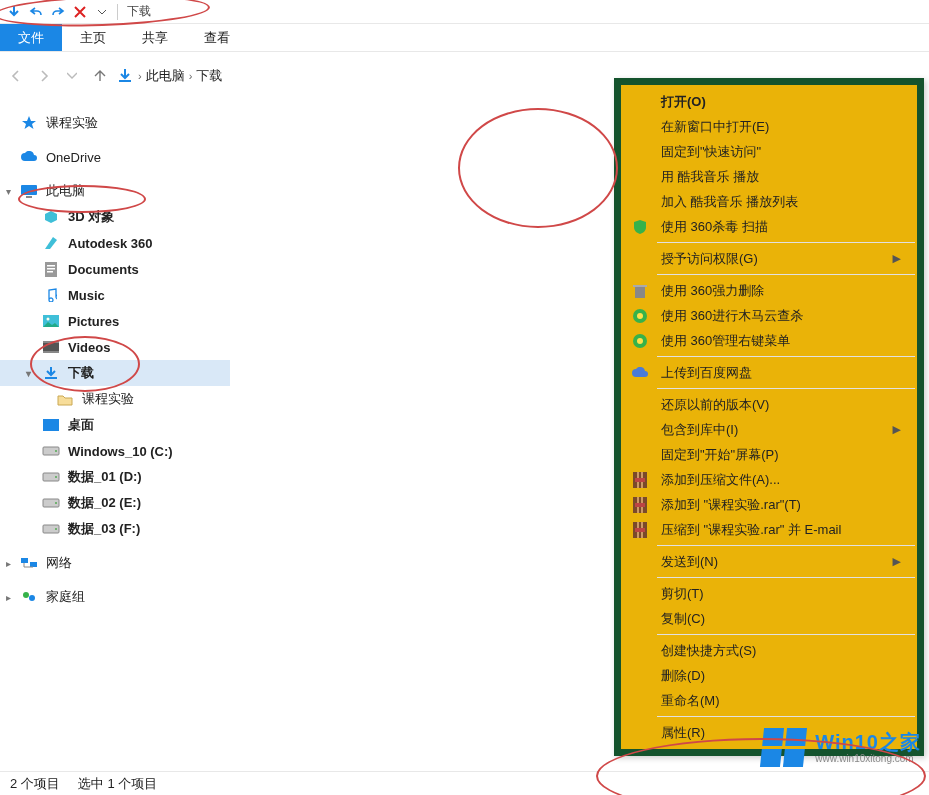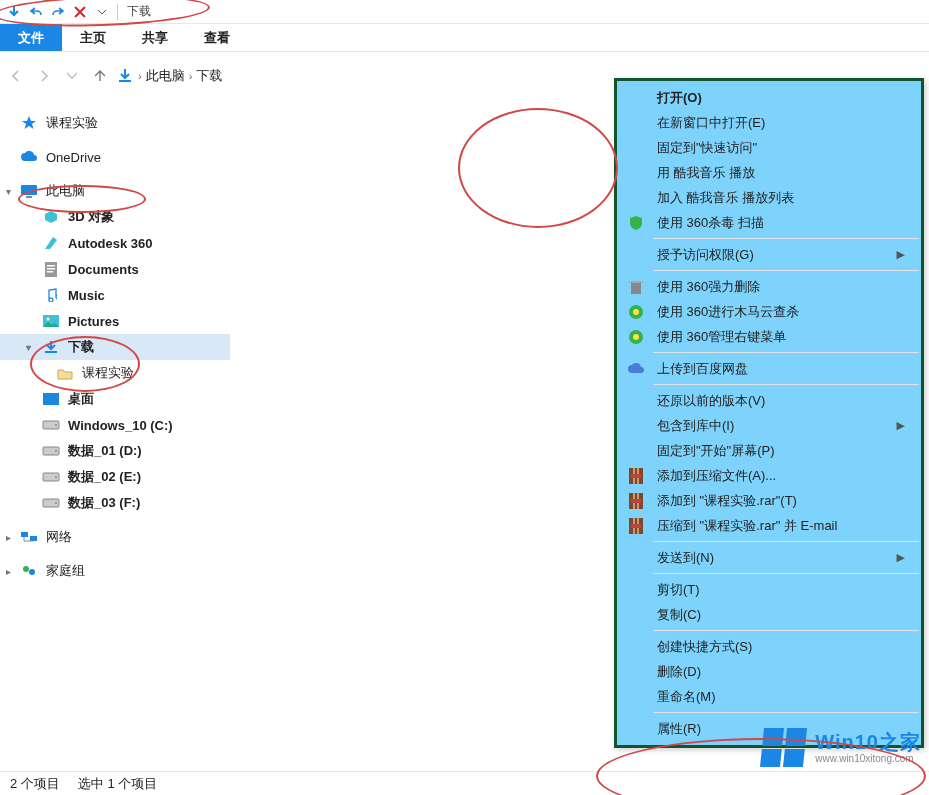--- a/index.html
+++ b/index.html
@@ -2,42 +2,42 @@
 <html><head>
 <meta charset="utf-8">
 <style>
 *{box-sizing:border-box;margin:0;padding:0;font-family:"Microsoft YaHei","Segoe UI",sans-serif;font-size:13px;color:#222;}
 body{width:929px;height:795px;background:#fff;position:relative;overflow:hidden;}
 .titlebar{height:24px;display:flex;align-items:center;padding:0 4px;border-bottom:1px solid #e8e8e8;}
 .titlebar .qat{display:flex;gap:2px;align-items:center;}
 .qat-btn{width:20px;height:20px;display:flex;align-items:center;justify-content:center;}
 .title-text{margin-left:6px;font-size:12px;color:#444;}
 .ribbon-tabs{height:28px;display:flex;align-items:stretch;border-bottom:1px solid #e8e8e8;}
-.ribbon-tab{padding:0 18px;display:flex;align-items:center;font-size:13px;cursor:default;font-weight:bold;}
+.ribbon-tab{padding:0 18px;display:flex;align-items:center;font-size:13px;cursor:default;}
 .ribbon-tab.active{background:#1b87e5;color:#fff;}
 .navbar{height:36px;display:flex;align-items:center;padding:0 2px;margin-top:6px;border-bottom:1px solid #fff;}
 .nav-arrow{width:28px;height:28px;display:flex;align-items:center;justify-content:center;color:#9e9e9e;}
 .breadcrumb{display:flex;align-items:center;gap:4px;margin-left:2px;}
 .breadcrumb .sep{color:#666;font-size:11px;}
 .content{display:flex;height:calc(100% - 24px - 28px - 36px - 24px);}
 .sidebar{width:230px;padding-top:8px;overflow:hidden;}
 .tree-item{height:26px;display:flex;align-items:center;gap:8px;padding-left:20px;position:relative;}
 .tree-item.level2{padding-left:42px;font-weight:bold;}
 .tree-item.level3{padding-left:56px;}
 .tree-item.group{margin-top:8px;}
 .tree-item.selected{background:#d9e8f7;}
 .tree-item .chev{position:absolute;left:6px;width:10px;color:#777;font-size:10px;}
 .tree-item.level2 .chev{left:26px;}
 .tree-icon{width:18px;height:18px;display:flex;align-items:center;justify-content:center;flex-shrink:0;}
 .main{flex:1;padding-top:10px;}
 .folder-item{width:90px;text-align:center;margin-left:490px;margin-top:0;}
 .folder-item.selected{background:#cfe6fb;border:1px solid #7fb9ea;padding:4px 2px 6px;}
 .folder-icon{width:70px;height:60px;margin:0 auto 6px;display:block;}
 .folder-label{font-size:12px;}
-.context-menu{position:absolute;top:78px;left:614px;width:310px;background:#7dd3fc;border:3px solid #14532d;box-shadow:2px 2px 6px rgba(0,0,0,0.2);padding:4px 0;}
+.context-menu{position:absolute;top:78px;left:614px;width:310px;background:#eab308;border:7px solid #14532d;box-shadow:2px 2px 6px rgba(0,0,0,0.2);padding:4px 0;}
 .menu-item{height:25px;display:flex;align-items:center;padding-left:40px;padding-right:16px;position:relative;cursor:default;}
 .menu-sep{height:1px;background:#e1e1e1;margin:3px 2px 3px 36px;}
 .menu-item .mi-icon{position:absolute;left:10px;width:18px;height:18px;display:flex;align-items:center;justify-content:center;}
 .menu-item .mi-arrow{margin-left:auto;color:#555;font-size:11px;}
 .menu-item b{font-weight:700;}
 .statusbar{position:absolute;bottom:0;left:0;right:0;height:24px;border-top:1px solid #e8e8e8;display:flex;align-items:center;padding:0 10px;gap:18px;color:#555;}
 .watermark{position:absolute;right:8px;bottom:28px;display:flex;align-items:center;gap:10px;}
 .watermark .logo{display:grid;grid-template:repeat(2,18px)/repeat(2,20px);gap:3px;transform:skewX(-6deg);}
 .watermark .logo div{background:#1b87e5;}
 .watermark .txt{display:flex;flex-direction:column;line-height:1.1;}
@@ -197,20 +197,30 @@
         <div class="tree-item level2">
           <span class="tree-icon">
             <svg width="16" height="12">
               <rect width="16" height="12" fill="#3fbfd8"></rect>
               <circle cx="5" cy="4" r="1.5" fill="#ffe"></circle>
               <path d="M0 12l5-5 4 3 3-2 4 4z" fill="#2a8"></path>
             </svg>
           </span>
           <span>Pictures</span>
         </div>
+        <div class="tree-item level2">
+          <span class="tree-icon">
+            <svg width="16" height="12">
+              <rect width="16" height="12" fill="#555"></rect>
+              <rect y="0" width="16" height="2" fill="#888"></rect>
+              <rect y="10" width="16" height="2" fill="#888"></rect>
+            </svg>
+          </span>
+          <span>Videos</span>
+        </div>
         <div class="tree-item level2 selected">
           <span class="chev">▾</span>
           <span class="tree-icon">
             <svg width="16" height="16">
               <path d="M8 2v8M4 6l4 4 4-4" stroke="#1b87e5" stroke-width="2" fill="none"></path>
               <rect x="2" y="12" width="12" height="2" fill="#1b87e5"></rect>
             </svg>
           </span>
           <span>下载</span>
         </div>

